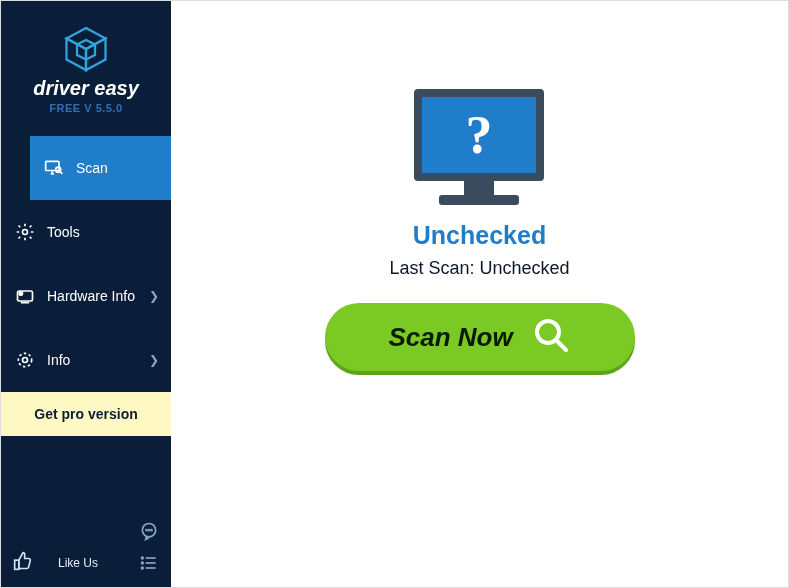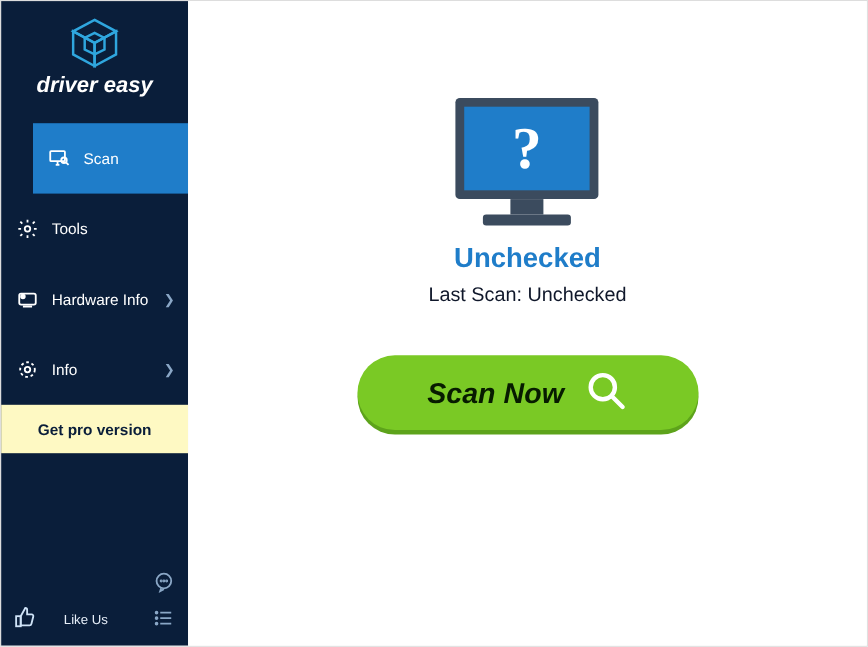--- a/index.html
+++ b/index.html
@@ -15,21 +15,21 @@
   }
   .win-btn {
     width: 18px; height: 18px; display:flex; align-items:center; justify-content:center;
     color:#7a7a7a; cursor:pointer;
   }
   .sidebar {
     position:absolute; left:0; top:0; width:170px; height:100%;
     background:#0a1e3a;
     display:flex; flex-direction:column;
   }
-  .logo-block { padding:14px 0 10px 0; text-align:center; }
+  .logo-block { padding:24px 0 10px 0; text-align:center; }
   .logo-cube { width:48px; height:48px; margin:0 auto 4px auto; }
   .brand { font-family: "Segoe UI", sans-serif; font-style:italic; color:#fff; font-size:20px; font-weight:600; }
   .brand-sub { color:#2f6fb8; font-size:11px; font-weight:700; letter-spacing:0.5px; margin-top:2px;}
   .nav { margin-top:12px; }
   .nav-item {
     height:64px; display:flex; align-items:center; gap:12px;
     padding:0 14px; color:#fff; font-size:14px; cursor:pointer;
     position:relative;
   }
   .nav-item.active { background:#1f7dc9;margin-left:29px; }
@@ -47,21 +47,21 @@
   .sidebar-footer .right-icons { position:absolute; right:12px; bottom:10px; display:flex; flex-direction:column; gap:8px; align-items:center;}
   .main {
     position:absolute; left:170px; right:0; top:0; bottom:0;
     background:#fff; display:flex; flex-direction:column; align-items:center;
     padding-top:80px;
   }
   .monitor-wrap { display:flex; flex-direction:column; align-items:center; }
   .status-title { color:#1f7dc9; font-size:25px; font-weight:700; }
   .status-sub { color:#0f172a; font-size:18px; margin-top:8px; }
   .scan-btn {
-    margin-top:44px;
+    margin-top:24px;
     width:310px; height:68px;
     background:#7ac925; border-radius:40px;
     display:flex; align-items:center; justify-content:center;
     gap:18px; cursor:pointer;
     box-shadow: 0 4px 0 #5da31b;
   }
   .scan-btn-label { color:#071b00; font-size:26px; font-weight:700; font-style:italic;}
 </style>
 </head>
 <body>
@@ -84,20 +84,21 @@
   <div class="logo-block">
     <div class="logo-cube">
       <svg viewBox="0 0 64 64" width="48" height="48">
         <polygon points="32,4 58,18 32,32 6,18" fill="none" stroke="#2fa6de" stroke-width="3"></polygon>
         <polygon points="6,18 32,32 32,60 6,46" fill="none" stroke="#2fa6de" stroke-width="3"></polygon>
         <polygon points="58,18 32,32 32,60 58,46" fill="none" stroke="#2fa6de" stroke-width="3"></polygon>
         <path d="M20 26 L32 20 L44 26 L44 40 L32 46 L20 40 Z" fill="none" stroke="#2fa6de" stroke-width="3"></path>
       </svg>
     </div>
     <div class="brand">driver easy</div>
+    <div class="brand-sub">FREE V 5.5.0</div>
   </div>
 
   <div class="nav">
     <div class="nav-item active">
       <span class="nav-icon">
         <svg width="20" height="20" viewBox="0 0 24 24" fill="none" stroke="#fff" stroke-width="2">
           <rect x="2" y="4" width="16" height="11" rx="1"></rect>
             <line x1="8" y1="19" x2="12" y2="19"></line>
             <line x1="10" y1="15" x2="10" y2="19"></line>
           <circle cx="17" cy="14" r="3"></circle>

